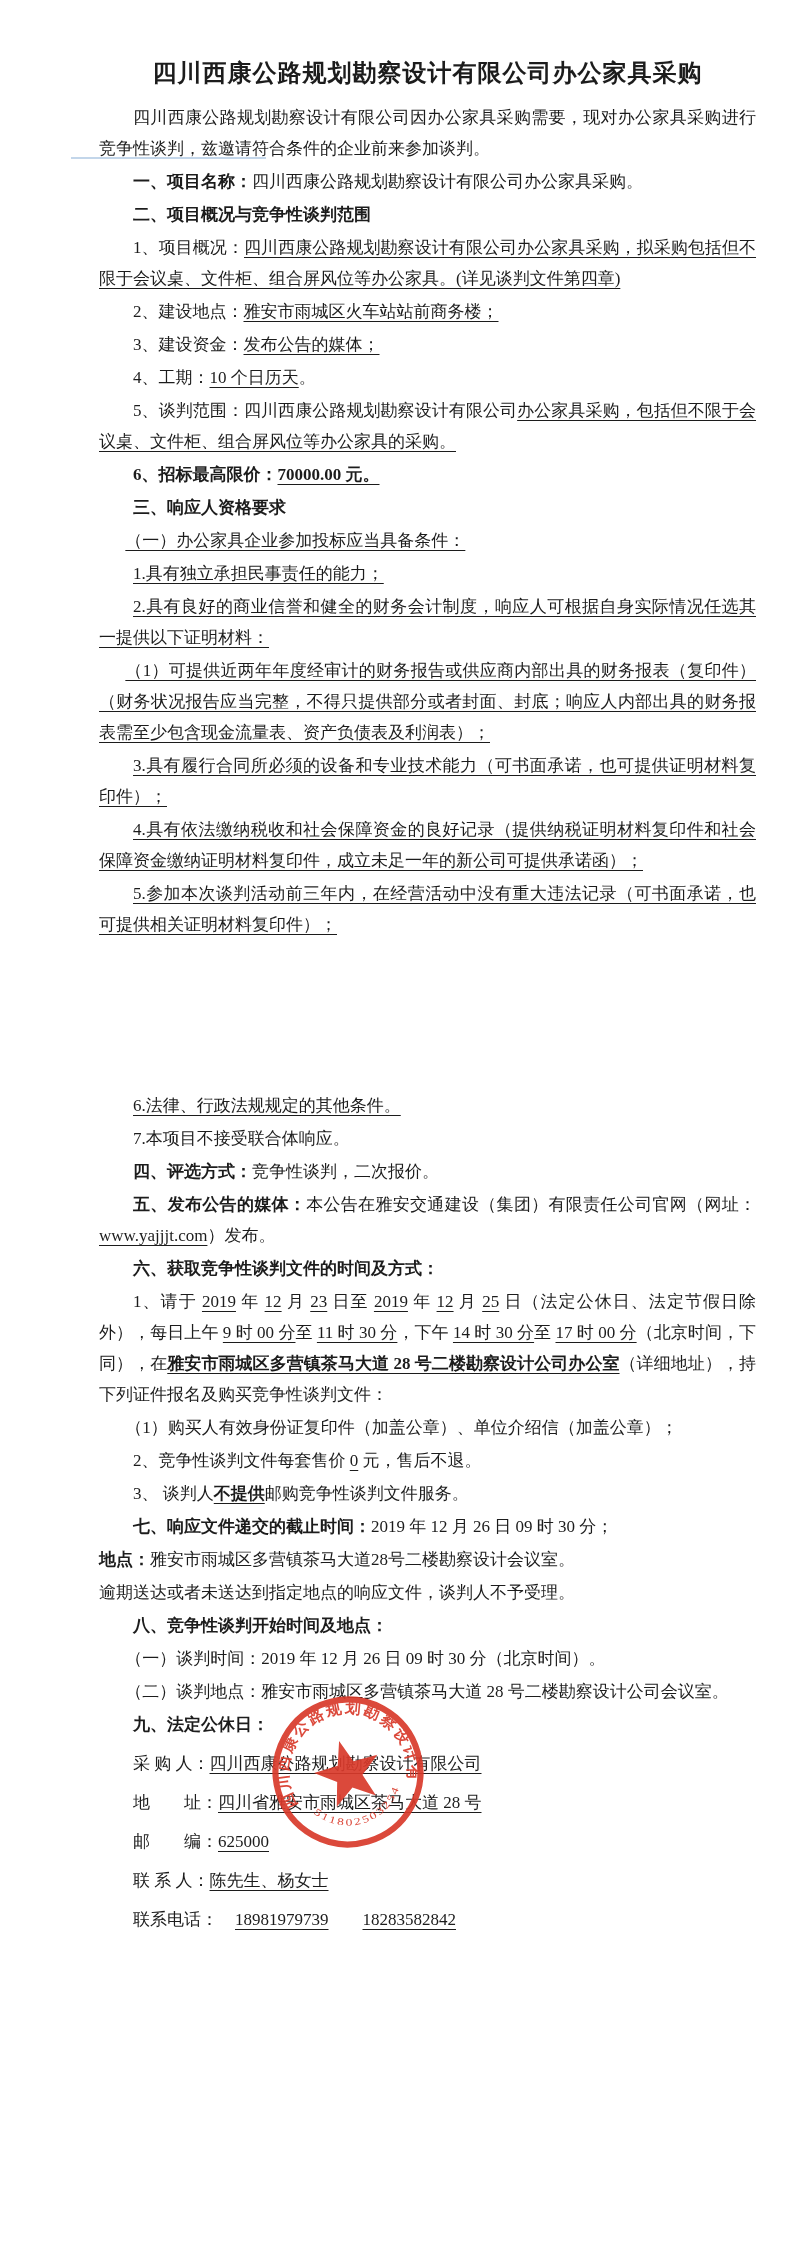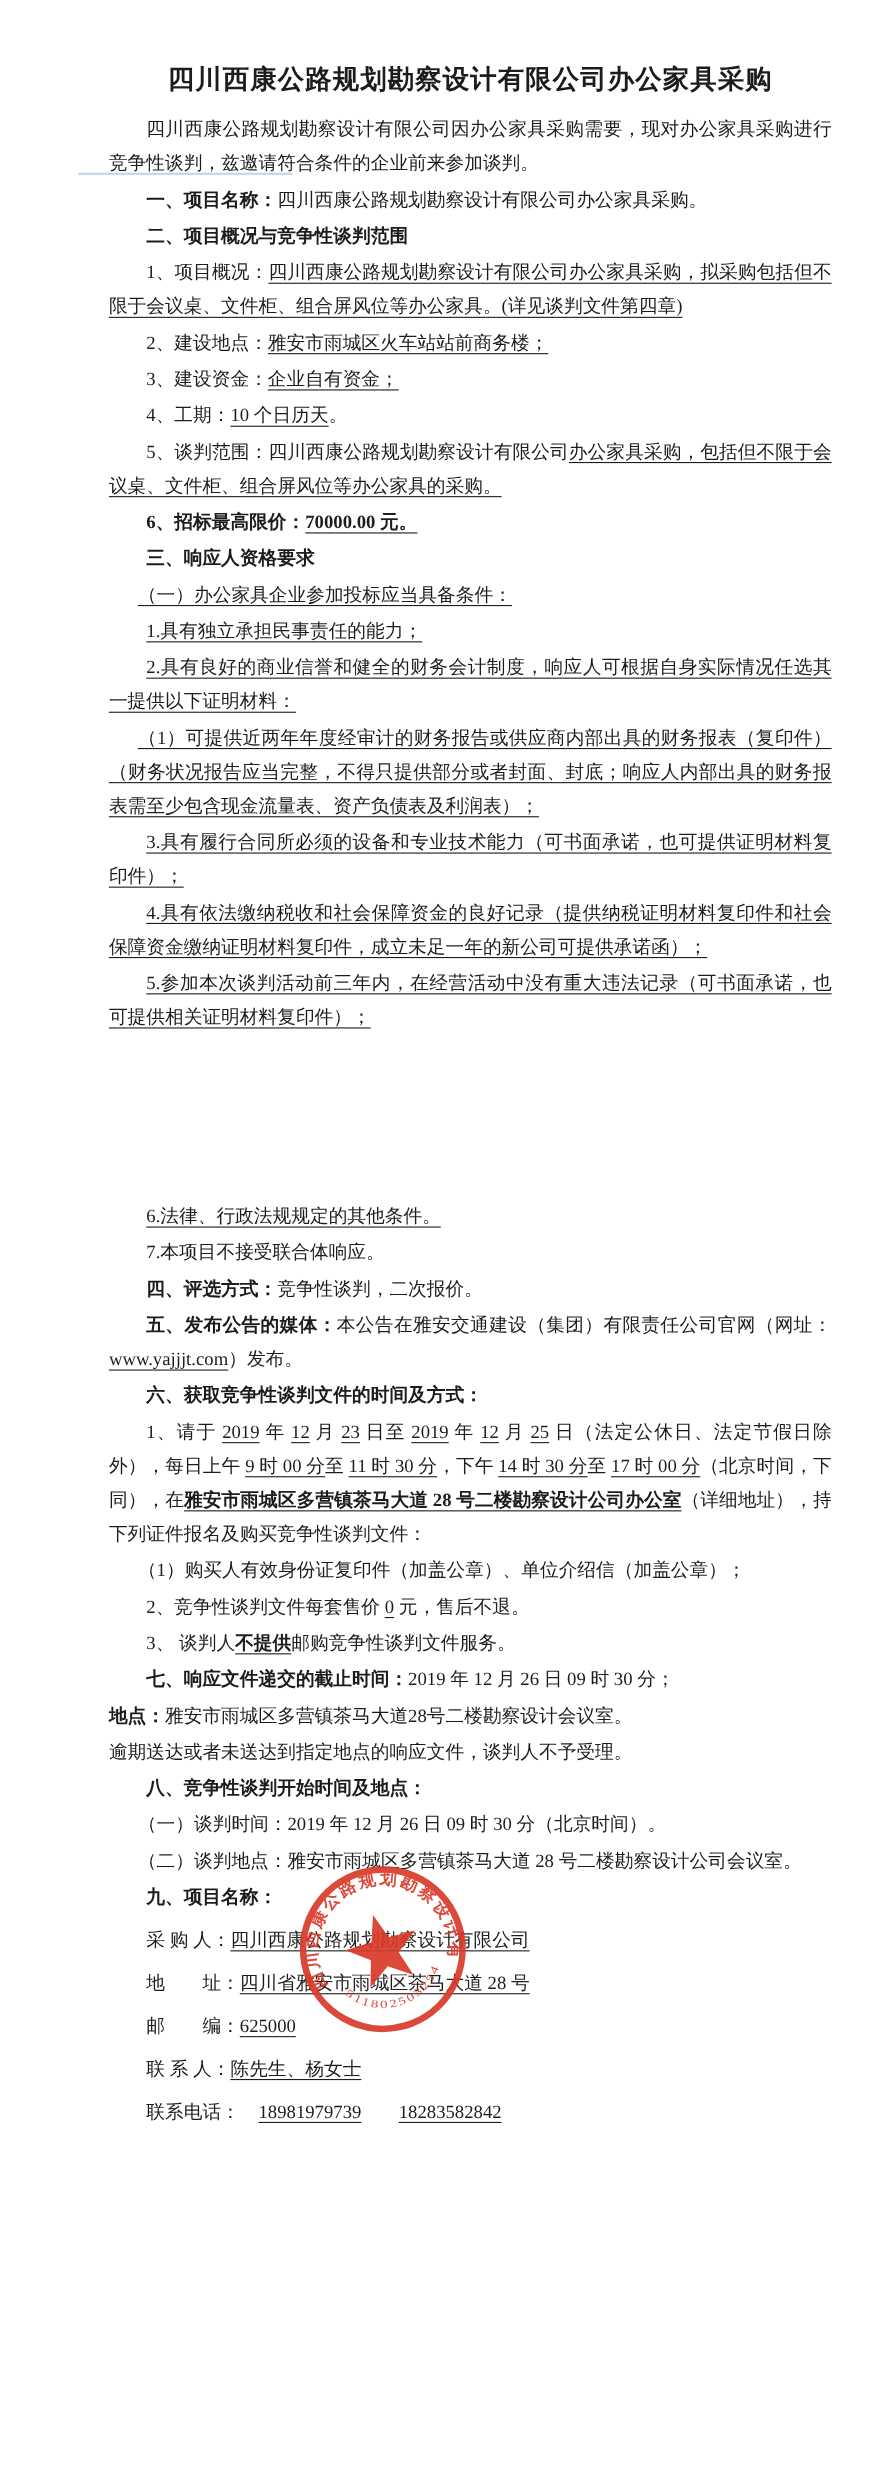--- a/index.html
+++ b/index.html
@@ -40,21 +40,21 @@
     <h1 class="doc-title">
       <span class="tline">四川西康公路规划勘察设计有限公司办公家具采购</span>
     </h1>
 
     <div>
         <p class="para indent"><span class="">四川西康公路规划勘察设计有限公司因办公家具采购需要，现对办公家具采购进行竞争性谈判，兹邀请符合条件的企业前来参加谈判。</span></p>
         <p class="para indent"><span class="b ">一、项目名称：</span><span class="">四川西康公路规划勘察设计有限公司办公家具采购。</span></p>
         <p class="para indent"><span class="b ">二、项目概况与竞争性谈判范围</span></p>
         <p class="para indent"><span class="">1、项目概况：</span><span class="u">四川西康公路规划勘察设计有限公司办公家具采购，拟采购包括但不限于会议桌、文件柜、组合屏风位等办公家具。(详见谈判文件第四章)</span></p>
         <p class="para indent"><span class="">2、建设地点：</span><span class="u">雅安市雨城区火车站站前商务楼；</span></p>
-        <p class="para indent"><span class="">3、建设资金：</span><span class="u">企业自有资金；</span></p>
+        <p class="para indent"><span class="">3、建设资金：</span><span class="u">发布公告的媒体；</span></p>
         <p class="para indent"><span class="">4、工期：</span><span class="u">10 个日历天</span><span class="">。</span></p>
         <p class="para indent"><span class="">5、谈判范围：四川西康公路规划勘察设计有限公司</span><span class="u">办公家具采购，包括但不限于会议桌、文件柜、组合屏风位等办公家具的采购。</span></p>
         <p class="para indent"><span class="b ">6、招标最高限价：</span><span class="b u">70000.00 元。</span></p>
         <p class="para indent"><span class="b ">三、响应人资格要求</span></p>
         <p class="para paren"><span class="u">（一）办公家具企业参加投标应当具备条件：</span></p>
         <p class="para indent"><span class="u">1.具有独立承担民事责任的能力；</span></p>
         <p class="para indent"><span class="u">2.具有良好的商业信誉和健全的财务会计制度，响应人可根据自身实际情况任选其一提供以下证明材料：</span></p>
         <p class="para paren"><span class="u">（1）可提供近两年年度经审计的财务报告或供应商内部出具的财务报表（复印件）（财务状况报告应当完整，不得只提供部分或者封面、封底；响应人内部出具的财务报表需至少包含现金流量表、资产负债表及利润表）；</span></p>
         <p class="para indent"><span class="u">3.具有履行合同所必须的设备和专业技术能力（可书面承诺，也可提供证明材料复印件）；</span></p>
         <p class="para indent"><span class="u">4.具有依法缴纳税收和社会保障资金的良好记录（提供纳税证明材料复印件和社会保障资金缴纳证明材料复印件，成立未足一年的新公司可提供承诺函）；</span></p>
@@ -71,21 +71,21 @@
         <p class="para indent"><span class="b ">七、响应文件递交的截止时间：</span><span class="">2019 年 12 月 26 日 09 时 30 分；</span></p>
         <p class="para"><span class="b ">地点：</span><span class="">雅安市雨城区多营镇茶马大道28号二楼勘察设计会议室。</span></p>
         <p class="para"><span class="">逾期送达或者未送达到指定地点的响应文件，谈判人不予受理。</span></p>
         <p class="para indent"><span class="b ">八、竞争性谈判开始时间及地点：</span></p>
         <p class="para paren"><span class="">（一）谈判时间：2019 年 12 月 26 日 09 时 30 分（北京时间）。</span></p>
         <p class="para paren"><span class="">（二）谈判地点：雅安市雨城区多营镇茶马大道 28 号二楼勘察设计公司会议室。</span></p>
       </div>
 
     <div class="contact-block">
       <div>
-          <p class="para indent"><span class="b ">九、项目名称：</span></p>
+          <p class="para indent"><span class="b ">九、法定公休日：</span></p>
           <p class="para contact"><span class="">采 购 人：</span><span class="u">四川西康公路规划勘察设计有限公司</span></p>
           <p class="para contact"><span class="">地　　址：</span><span class="u">四川省雅安市雨城区茶马大道 28 号</span></p>
           <p class="para contact"><span class="">邮　　编：</span><span class="u">625000</span></p>
           <p class="para contact"><span class="">联 系 人：</span><span class="u">陈先生、杨女士</span></p>
           <p class="para contact"><span class="">联系电话：</span><span class="">　</span><span class="u">18981979739</span><span class="">　　</span><span class="u">18283582842</span></p>
         </div>
 
       <svg class="seal" viewBox="0 0 200 200">
         <defs>
           <path id="sealTopArc" d="M 26,126 A 78,78 0 1 1 174,126" fill="none"></path>

